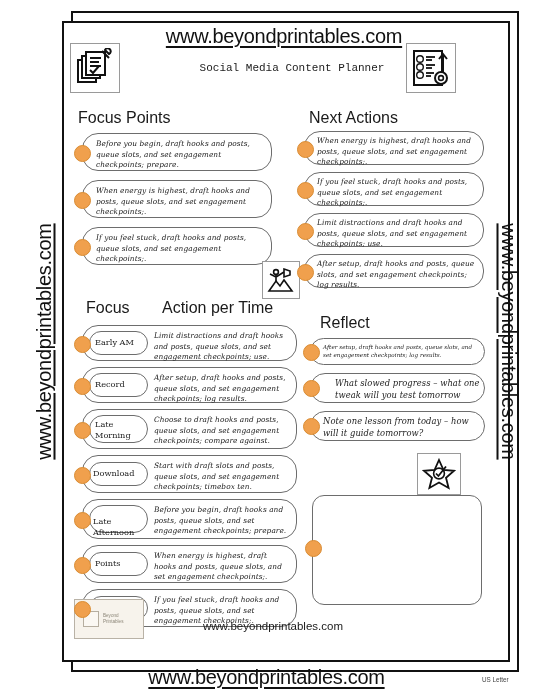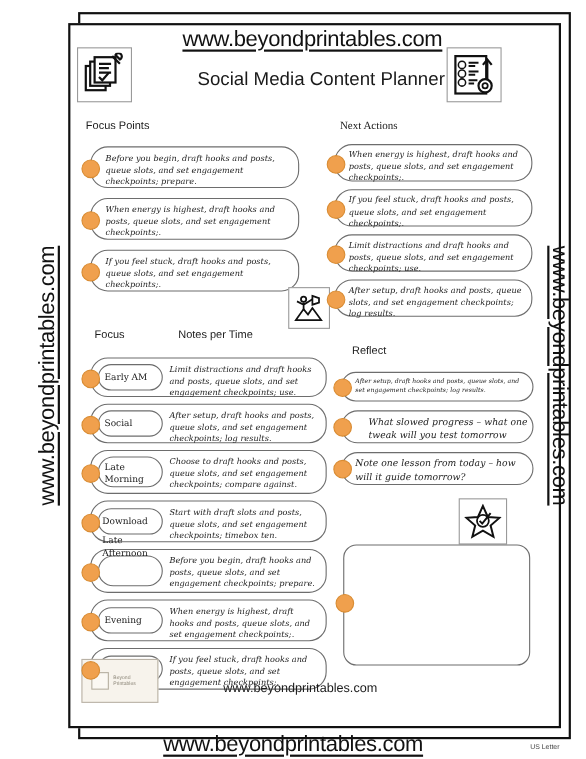--- a/index.html
+++ b/index.html
@@ -14,30 +14,30 @@
   .side-url{position:absolute;z-index:4;font-size:20px;letter-spacing:-.3px;color:#111;
             text-decoration:underline;text-underline-offset:3px;white-space:nowrap;}
   .side-left{left:-86px;top:330px;width:260px;text-align:center;transform:rotate(-90deg);}
   .side-right{left:378px;top:330px;width:260px;text-align:center;transform:rotate(90deg);}
 
   
   #inner{position:absolute;left:62px;top:21px;width:444px;height:637px;z-index:3;}
 
   .top-url{position:absolute;left:0;top:4px;width:444px;text-align:center;font-size:20px;
            color:#111;text-decoration:underline;text-underline-offset:3px;letter-spacing:-.3px;}
-  .planner-title{position:absolute;left:90px;top:41px;width:280px;text-align:center;font-size:17px;color:#1a1a1a;}
+  .planner-title{position:absolute;left:90px;top:41px;width:280px;text-align:center;font-size:11px;color:#1a1a1a;font-family:Liberation Mono, monospace;}
 
   .icon-box{position:absolute;border:1.5px solid #9a9a9a;background:#fff;display:flex;align-items:center;justify-content:center;}
   #icon-doc{left:8px;top:22px;width:48px;height:48px;}
   #icon-list{left:344px;top:22px;width:48px;height:48px;}
   #icon-person{left:200px;top:240px;width:36px;height:36px;}
   #icon-star{left:355px;top:432px;width:42px;height:40px;}
 
   
-  .sec-h{position:absolute;font-size:10px;color:#1a1a1a;}
+  .sec-h{position:absolute;font-size:16px;color:#1a1a1a;}
 
   
   .pill{position:absolute;box-sizing:border-box;border:1.1px solid #6d6d6d;border-radius:16px;background:#fff;}
   .pill-txt{position:absolute;font-family:"DejaVu Serif",serif;font-style:italic;font-size:7.4px;
             line-height:10.5px;color:#1b1b1b;letter-spacing:.05px;}
   .dot{position:absolute;width:15px;height:15px;border-radius:50%;background:#f0a04d;border:1px solid #d98c33;z-index:5;}
 
   .tpill{position:absolute;box-sizing:border-box;border:1.1px solid #6d6d6d;border-radius:14px;background:#fff;}
   .tpill-txt{position:absolute;font-family:"DejaVu Serif",serif;font-size:8.2px;
              line-height:11px;color:#1b1b1b;}
@@ -111,21 +111,21 @@
     <div class="pill-txt" style="left:34px;top:118px;width:168px;">Before you begin, draft hooks and posts, queue slots, and set engagement checkpoints; prepare.</div>
 
     <div class="pill" style="left:20px;top:159px;width:190px;height:38px;"></div>
     <div class="dot" style="left:12px;top:171px;"></div>
     <div class="pill-txt" style="left:34px;top:165px;width:168px;">When energy is highest, draft hooks and posts, queue slots, and set engagement checkpoints;.</div>
 
     <div class="pill" style="left:20px;top:206px;width:190px;height:38px;"></div>
     <div class="dot" style="left:12px;top:218px;"></div>
     <div class="pill-txt" style="left:34px;top:212px;width:168px;">If you feel stuck, draft hooks and posts, queue slots, and set engagement checkpoints;.</div>
 
-    <div class="sec-h" style="left:247px;top:88px;font-family:Liberation Serif, serif;">Next Actions</div>
+    <div class="sec-h" style="left:247px;top:88px;">Next Actions</div>
 
     <div class="pill" style="left:242px;top:110px;width:180px;height:34px;"></div>
     <div class="dot" style="left:235px;top:120px;"></div>
     <div class="pill-txt" style="left:255px;top:115px;width:160px;">When energy is highest, draft hooks and posts, queue slots, and set engagement checkpoints;.</div>
 
     <div class="pill" style="left:242px;top:151px;width:180px;height:34px;"></div>
     <div class="dot" style="left:235px;top:161px;"></div>
     <div class="pill-txt" style="left:255px;top:156px;width:160px;">If you feel stuck, draft hooks and posts, queue slots, and set engagement checkpoints;.</div>
 
     <div class="pill" style="left:242px;top:192px;width:180px;height:34px;"></div>
@@ -139,56 +139,56 @@
     <div class="icon-box" id="icon-person">
       <svg width="28" height="28" viewBox="0 0 28 28">
         <circle cx="9" cy="6" r="2.4" fill="none" stroke="#111" stroke-width="1.6"></circle>
         <path d="M9 9 L9 16 M9 11 L3 8 M9 11 L17 6" fill="none" stroke="#111" stroke-width="1.6"></path>
         <path d="M17 3 l6 2 l0 4 l-6 2 z" fill="none" stroke="#111" stroke-width="1.6"></path>
         <path d="M2 25 L9 15 L13 20 L17 14 L25 25 Z" fill="none" stroke="#111" stroke-width="1.6"></path>
       </svg>
     </div>
 
     <div class="sec-h" style="left:24px;top:278px;">Focus</div>
-    <div class="sec-h" style="left:100px;top:278px;">Notes per Time</div>
+    <div class="sec-h" style="left:100px;top:278px;">Action per Time</div>
 
     <div class="pill" style="left:20px;top:304px;width:215px;height:36px;"></div>
     <div class="dot" style="left:12px;top:315px;"></div>
     <div class="tpill" style="left:27px;top:310px;width:59px;height:24px;"></div>
     <div class="tpill-txt" style="left:33px;top:316px;width:52px;">Early AM</div>
     <div class="pill-txt" style="left:92px;top:310px;width:136px;">Limit distractions and draft hooks and posts, queue slots, and set engagement checkpoints; use.</div>
 
     <div class="pill" style="left:20px;top:346px;width:215px;height:36px;"></div>
     <div class="dot" style="left:12px;top:357px;"></div>
     <div class="tpill" style="left:27px;top:352px;width:59px;height:24px;"></div>
-    <div class="tpill-txt" style="left:33px;top:358px;width:52px;">Social</div>
+    <div class="tpill-txt" style="left:33px;top:358px;width:52px;">Record</div>
     <div class="pill-txt" style="left:92px;top:352px;width:136px;">After setup, draft hooks and posts, queue slots, and set engagement checkpoints; log results.</div>
 
     <div class="pill" style="left:20px;top:388px;width:215px;height:40px;"></div>
     <div class="dot" style="left:12px;top:401px;"></div>
     <div class="tpill" style="left:27px;top:394px;width:59px;height:28px;"></div>
     <div class="tpill-txt" style="left:33px;top:398px;width:50px;">Late Morning</div>
     <div class="pill-txt" style="left:92px;top:394px;width:136px;">Choose to draft hooks and posts, queue slots, and set engagement checkpoints; compare against.</div>
 
     <div class="pill" style="left:20px;top:434px;width:215px;height:38px;"></div>
     <div class="dot" style="left:12px;top:446px;"></div>
     <div class="tpill" style="left:27px;top:441px;width:59px;height:24px;"></div>
     <div class="tpill-txt" style="left:31px;top:447px;width:56px;">Download</div>
     <div class="pill-txt" style="left:92px;top:440px;width:136px;">Start with draft slots and posts, queue slots, and set engagement checkpoints; timebox ten.</div>
 
     <div class="pill" style="left:20px;top:478px;width:215px;height:40px;"></div>
     <div class="dot" style="left:12px;top:491px;"></div>
     <div class="tpill" style="left:27px;top:484px;width:59px;height:28px;"></div>
-    <div class="tpill-txt" style="left:31px;top:465px;width:54px;">Late Afternoon</div>
+    <div class="tpill-txt" style="left:31px;top:495px;width:54px;">Late Afternoon</div>
     <div class="pill-txt" style="left:92px;top:484px;width:136px;">Before you begin, draft hooks and posts, queue slots, and set engagement checkpoints; prepare.</div>
 
     <div class="pill" style="left:20px;top:524px;width:215px;height:38px;"></div>
     <div class="dot" style="left:12px;top:536px;"></div>
     <div class="tpill" style="left:27px;top:531px;width:59px;height:24px;"></div>
-    <div class="tpill-txt" style="left:33px;top:537px;width:52px;">Evening</div>
+    <div class="tpill-txt" style="left:33px;top:537px;width:52px;">Points</div>
     <div class="pill-txt" style="left:92px;top:530px;width:136px;">When energy is highest, draft hooks and posts, queue slots, and set engagement checkpoints;.</div>
 
     <div class="pill" style="left:20px;top:568px;width:215px;height:38px;"></div>
     <div class="dot" style="left:12px;top:580px;"></div>
     <div class="tpill" style="left:27px;top:575px;width:59px;height:24px;"></div>
     <div class="tpill-txt" style="left:33px;top:581px;width:52px;">Night</div>
     <div class="pill-txt" style="left:92px;top:574px;width:136px;">If you feel stuck, draft hooks and posts, queue slots, and set engagement checkpoints;.</div>
 
     <div class="sec-h" style="left:258px;top:293px;">Reflect</div>
 

